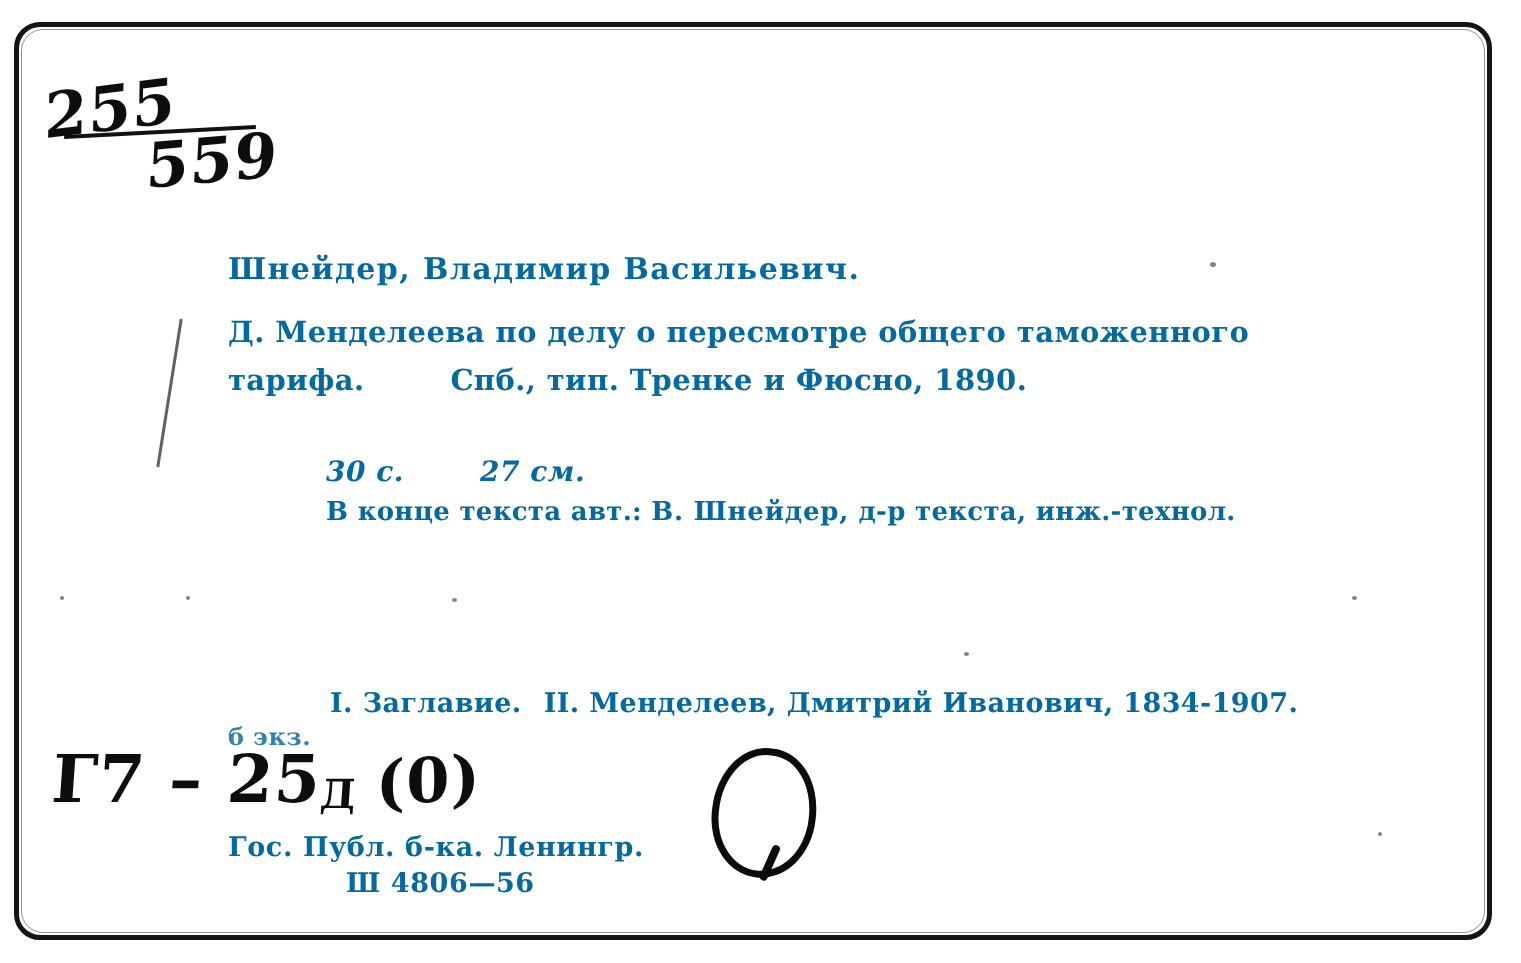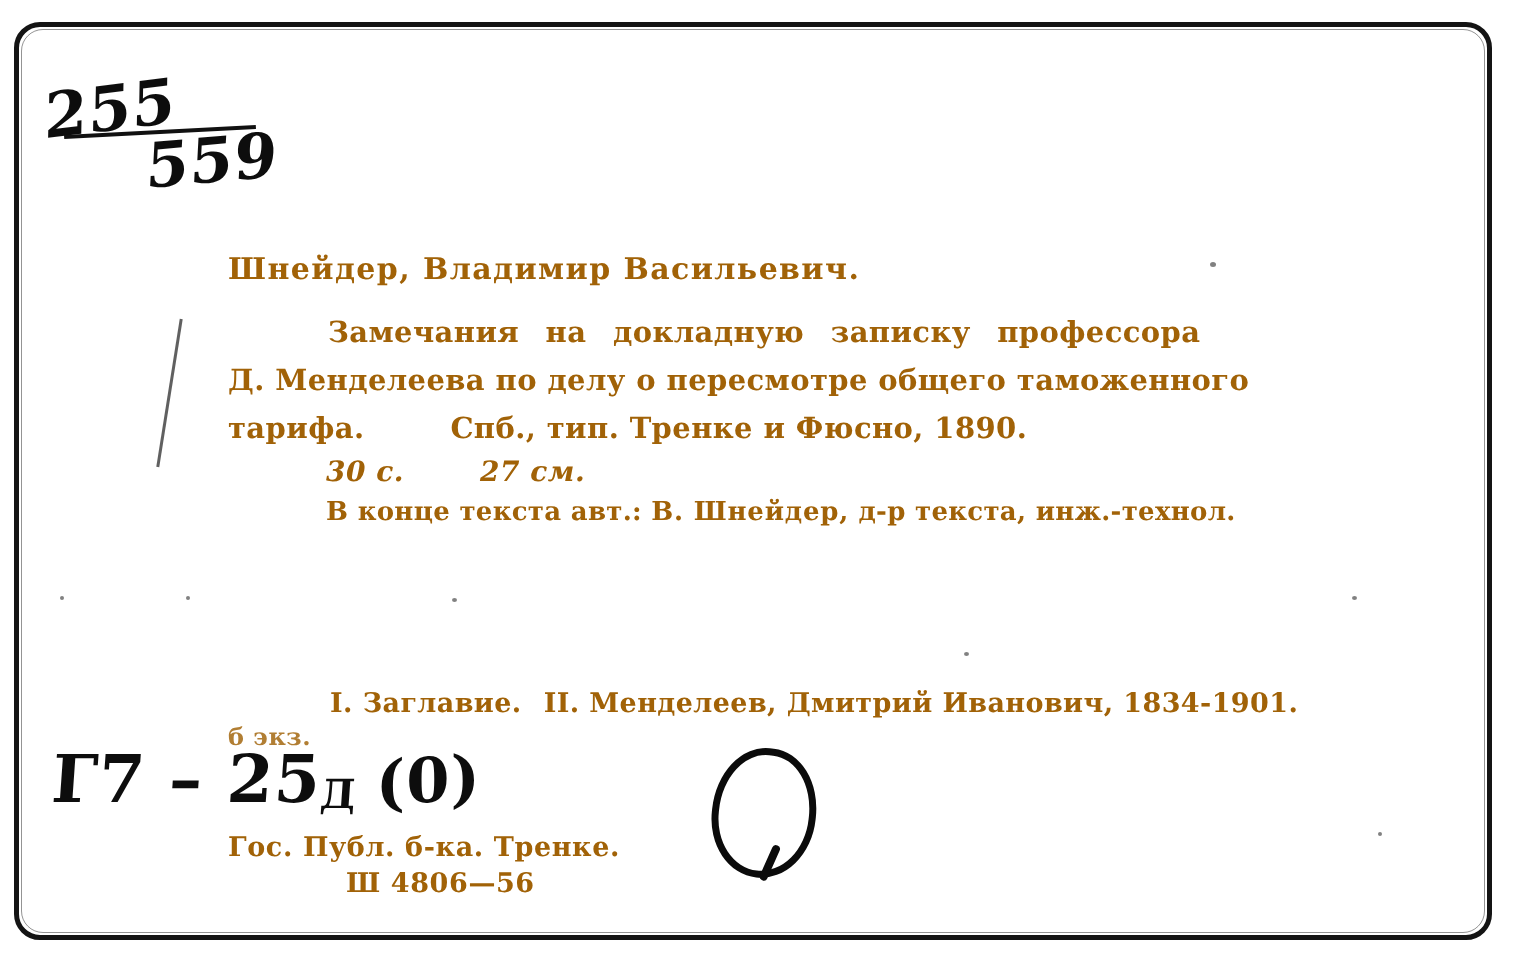--- a/index.html
+++ b/index.html
@@ -137,21 +137,21 @@
     height: 38px;
     background: #0b0b0b;
     border-radius: 4px;
     transform: rotate(18deg);
   }
 
   
   .typed {
     position: absolute;
     font-family: "DejaVu Serif", serif;
-    color: #a16207;
+    color: #0369a1;
     font-weight: 700;
     text-rendering: geometricPrecision;
   }
 
   #author-line {
     left: 228px;
     top: 252px;
     font-size: 30px;
     letter-spacing: 1.4px;
     width: 900px;
@@ -246,50 +246,49 @@
     <span class="handwriting num-lower">559</span>
     <span class="strike"></span>
 
   </div>
 
   <div id="pencil-slash"></div>
 
   <div class="typed" id="author-line">Шнейдер, Владимир Васильевич.</div>
 
   <div class="typed" id="title-block">
-    <span class="l1">Замечания  на  докладную  записку  профессора</span>
     <span class="l2">Д. Менделеева по делу о пересмотре общего таможенного</span>
     <span class="l3">
       <span>тарифа.</span><span class="gap"></span><span>Спб., тип. Тренке и Фюсно, 1890.</span>
     </span>
   </div>
 
   <div class="typed" id="pages-line">
     <span>30 с.</span><span class="gap"></span><span>27 см.</span>
   </div>
 
   <div class="typed" id="note-line">
     <span>В конце текста авт.:</span>
     <span class="ital">В. Шнейдер,</span>
     <span>д-р текста, инж.-технол.</span>
   </div>
 
   <div class="typed" id="tracings-line">
-    <span>I. Заглавие.</span><span class="gap"></span><span>II. Менделеев, Дмитрий Иванович, 1834-1901.</span>
+    <span>I. Заглавие.</span><span class="gap"></span><span>II. Менделеев, Дмитрий Иванович, 1834-1907.</span>
   </div>
 
   <div class="typed" id="copies-note">б экз.</div>
 
   <div class="handwriting" id="shelf-mark">
     <span>Г7 – 25</span><span class="sub">Д</span><span class="paren">(0)</span>
   </div>
 
   <div id="ink-oval"></div>
 
-  <div class="typed" id="library-line">Гос. Публ. б-ка. Тренке.</div>
+  <div class="typed" id="library-line">Гос. Публ. б-ка. Ленингр.</div>
   <div class="typed" id="order-line">Ш 4806—56</div>
 
   <div class="speck" style="left:1210px;top:262px;width:6px;height:5px;"></div>
   <div class="speck" style="left:1352px;top:596px;width:5px;height:4px;"></div>
   <div class="speck" style="left:452px;top:598px;width:5px;height:4px;"></div>
   <div class="speck" style="left:964px;top:652px;width:5px;height:4px;"></div>
   <div class="speck" style="left:186px;top:596px;width:4px;height:4px;"></div>
   <div class="speck" style="left:1378px;top:832px;width:4px;height:4px;"></div>
   <div class="speck" style="left:60px;top:596px;width:4px;height:4px;"></div>
 </div>

